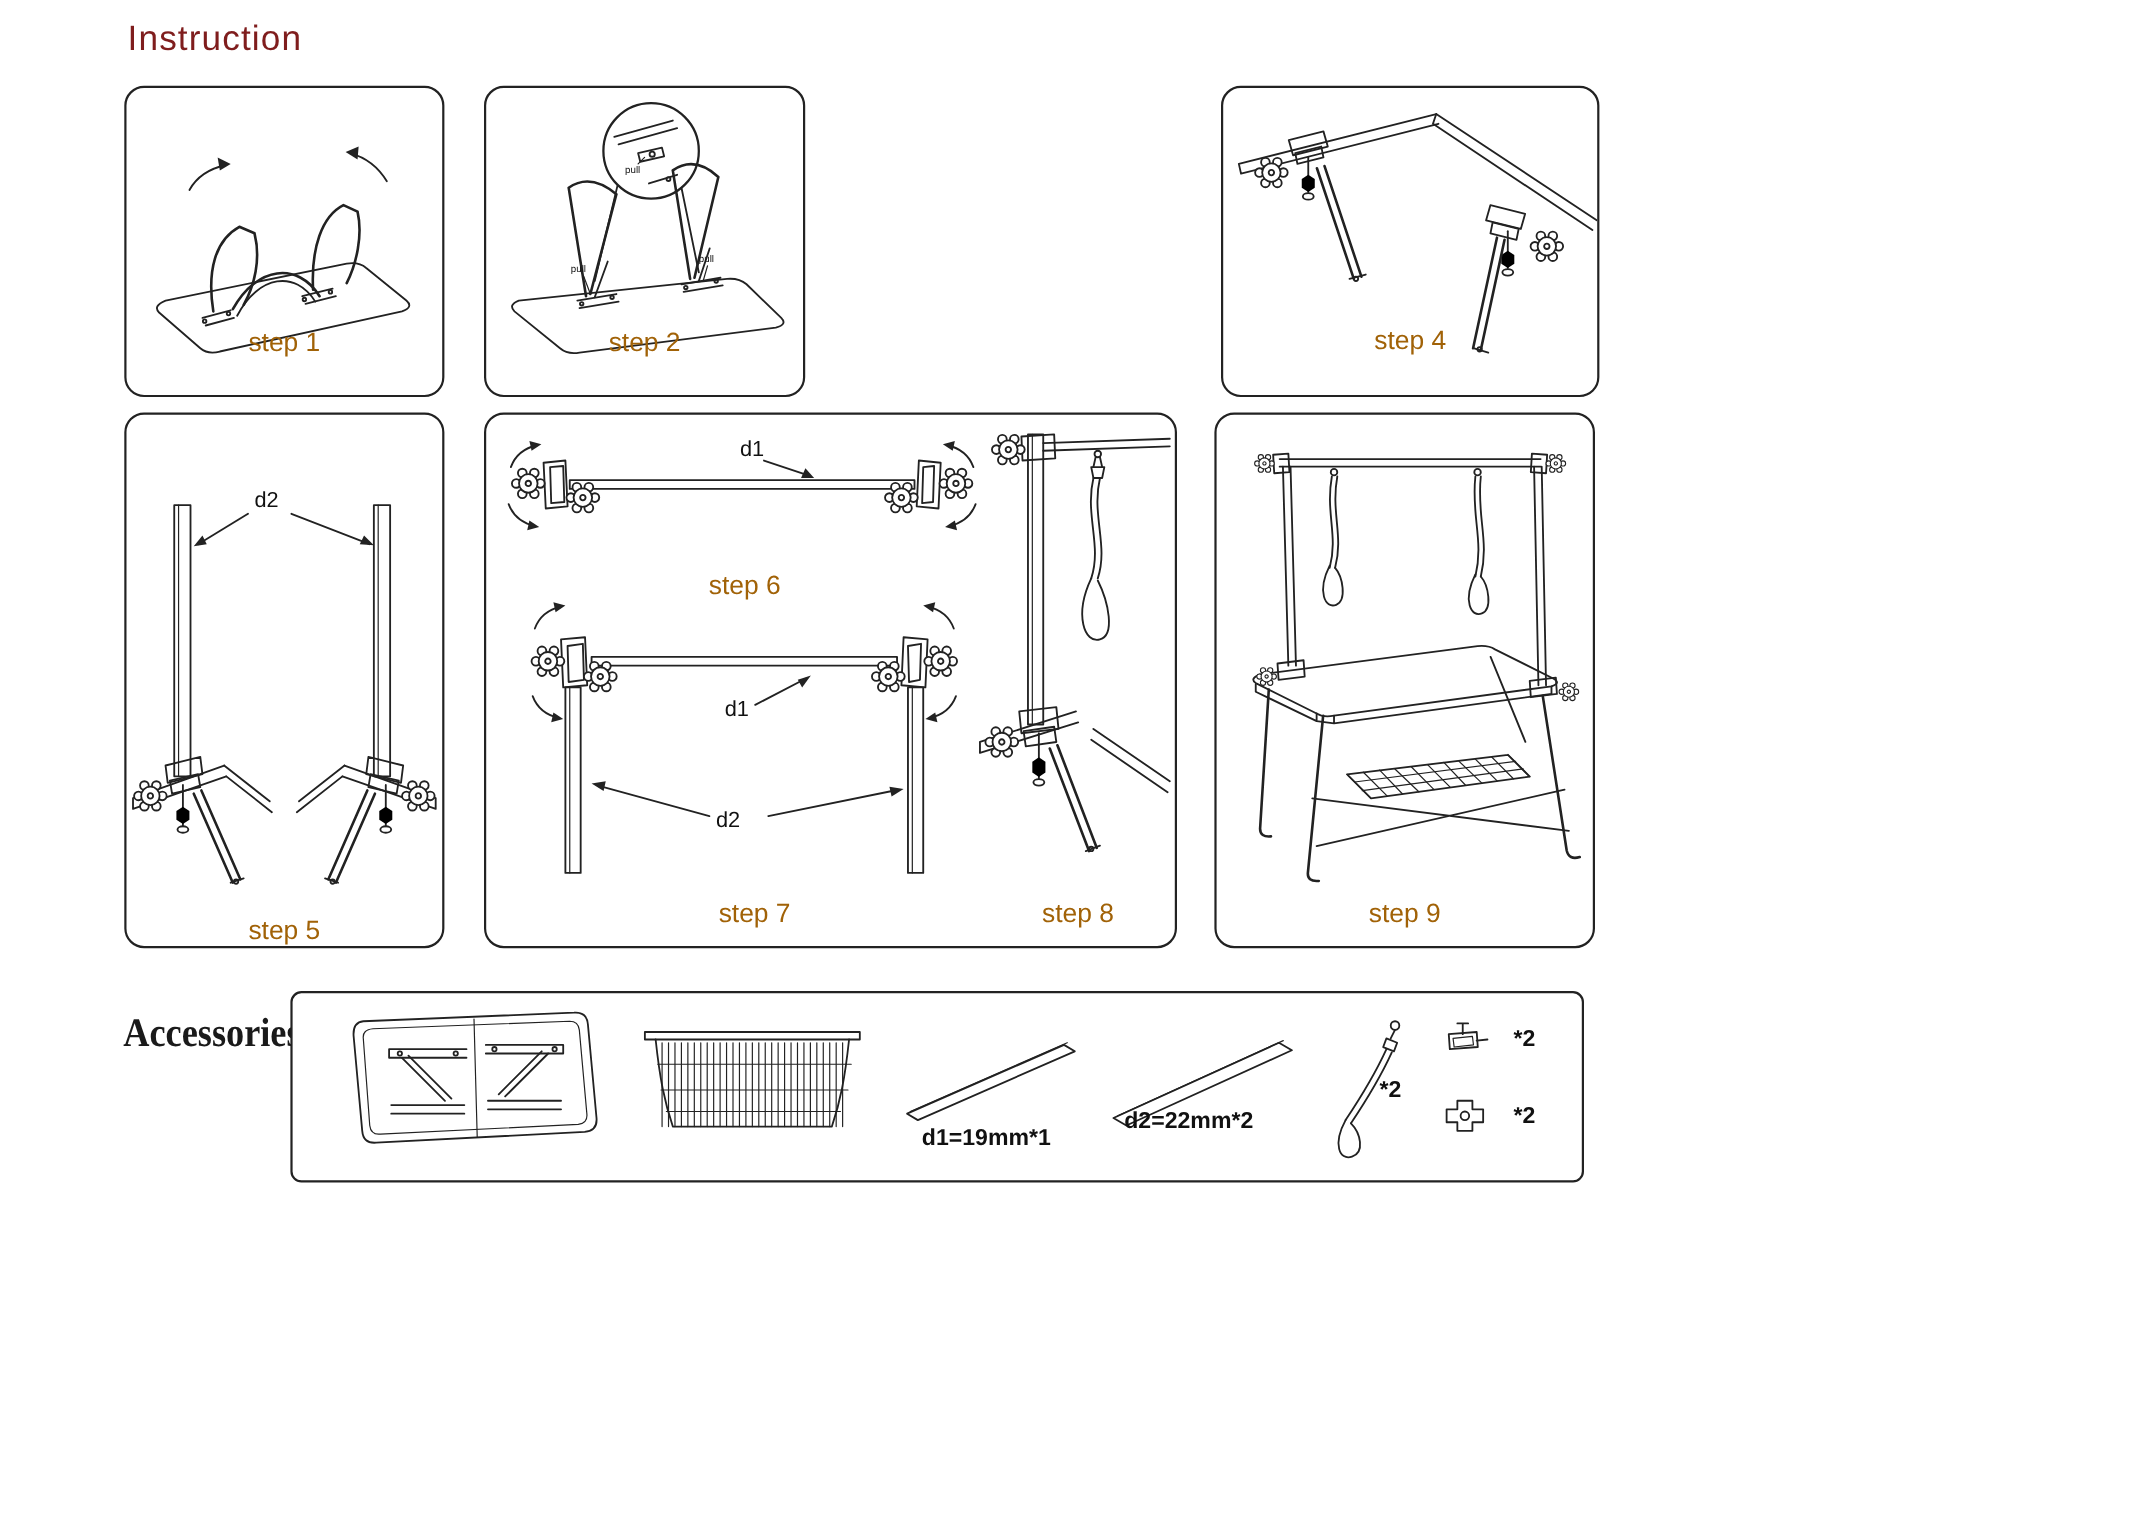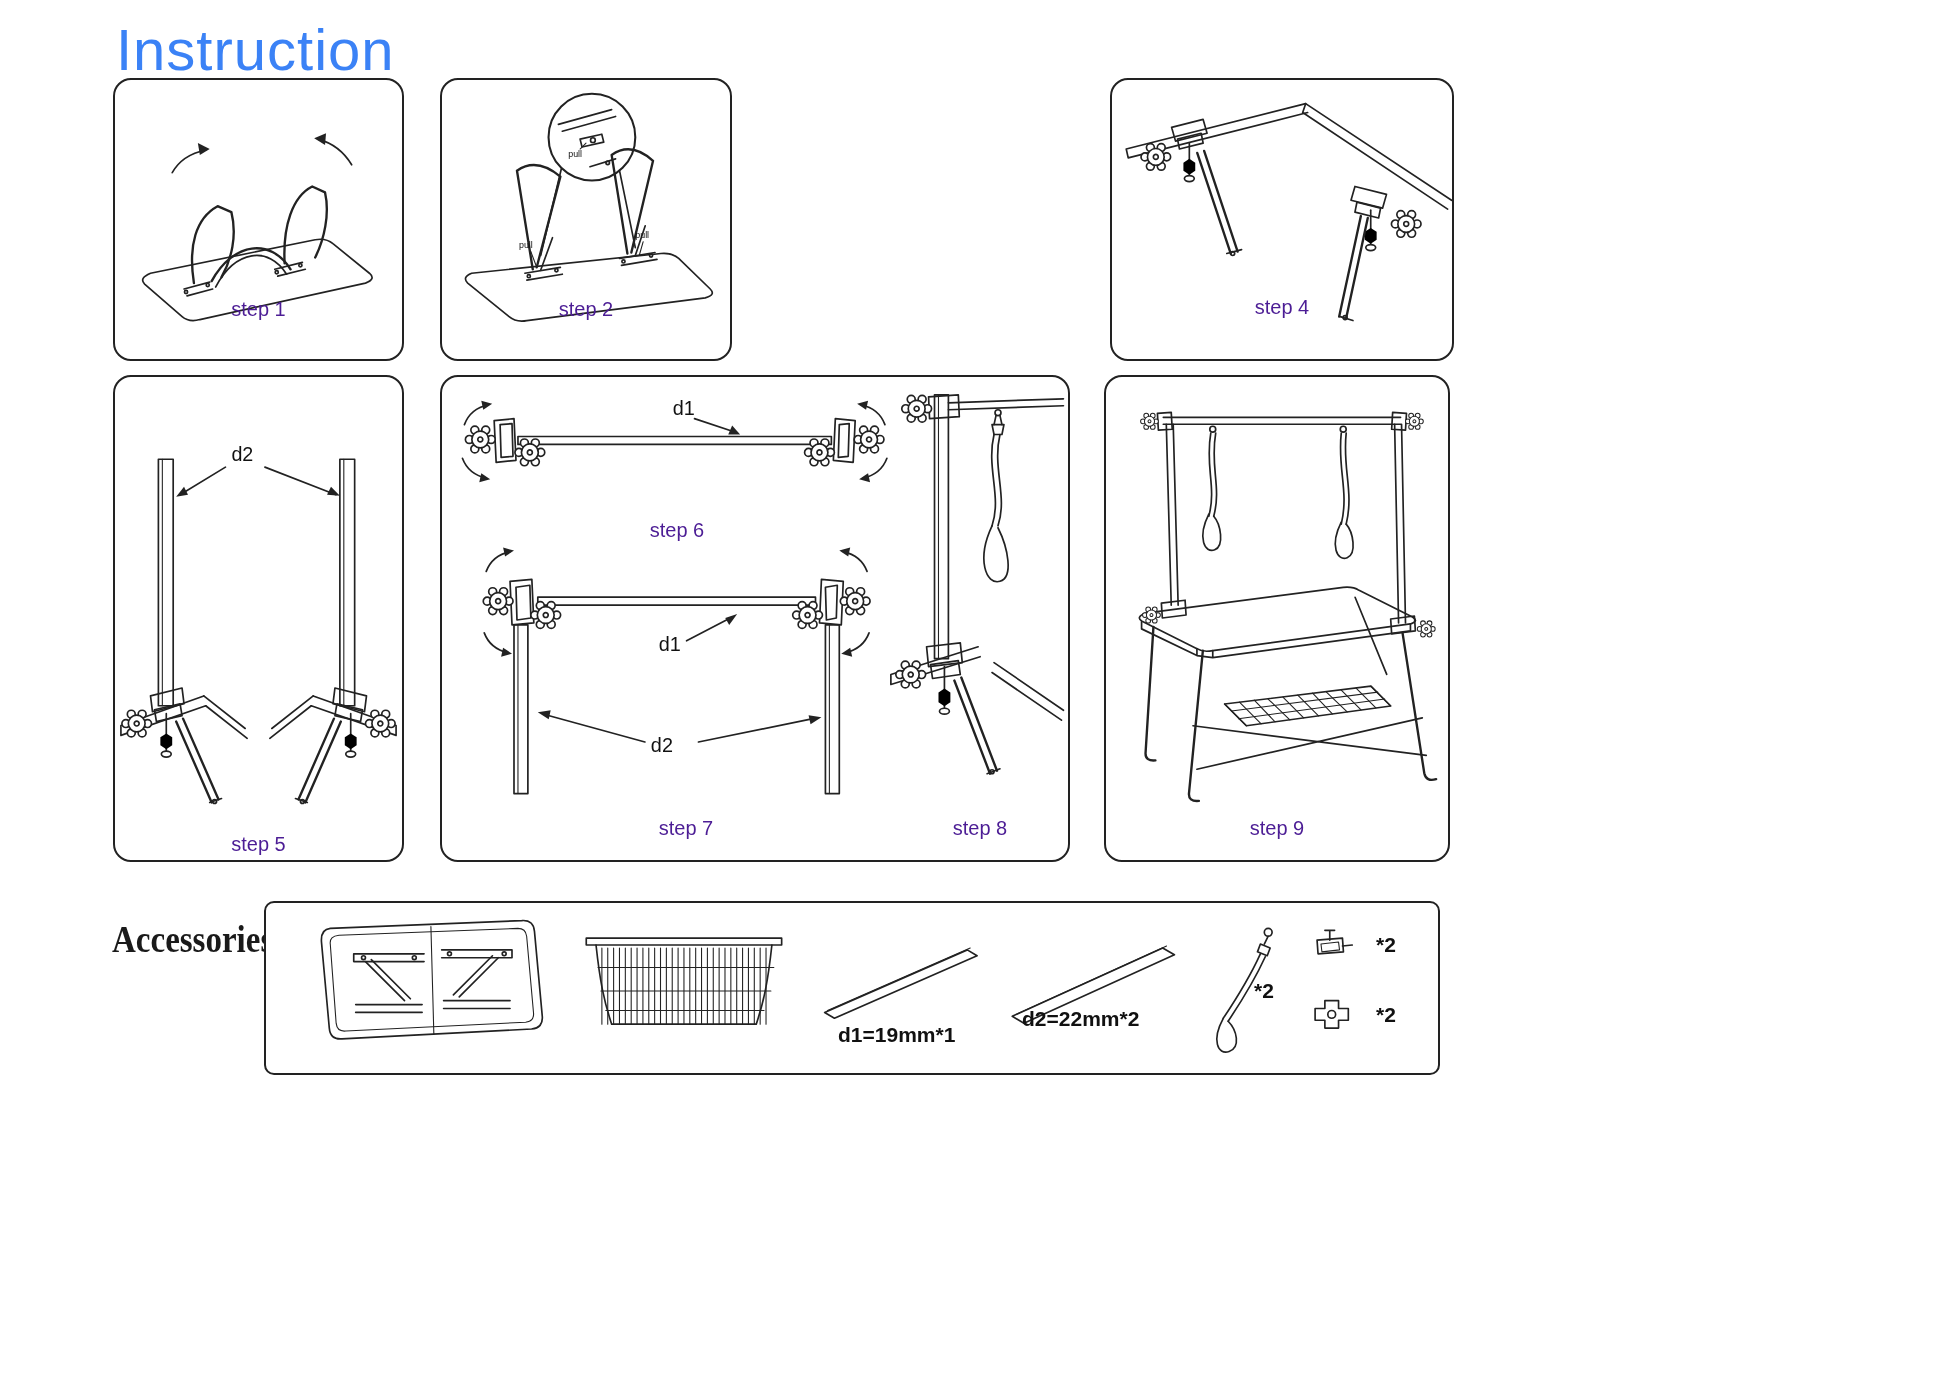--- a/index.html
+++ b/index.html
@@ -3,33 +3,33 @@
 <meta charset="utf-8">
 <style>
   * { margin:0; padding:0; box-sizing:border-box; }
   html,body { background:#ffffff; }
   .page {
     position:relative; width:1946px; height:1376px; background:#ffffff;
     font-family:"Liberation Sans", sans-serif; color:#111; overflow:hidden;
   }
   .title {
     position:absolute; left:116px; top:16px;
-    font-size:58px; font-weight:500; letter-spacing:1px; color:#3b82f6;
+    font-size:32px; font-weight:500; letter-spacing:1px; color:#7f1d1d;
   }
   .acc-heading {
     position:absolute; left:112px; top:922px;
     font-size:33px; font-weight:700; font-family:"Liberation Serif", serif;
     transform:scaleY(1.12); letter-spacing:0px; color:#1a1a1a;
   }
   .panel {
     position:absolute; border:2.5px solid #222; border-radius:18px; background:#fff;
   }
   .panel.acc { border-radius:10px; border-width:2px; }
   .panel svg { position:absolute; inset:0; width:100%; height:100%; }
-  .step-label { position:absolute; font-size:20px; text-align:center; color:#4c1d95; }
+  .step-label { position:absolute; font-size:24px; text-align:center; color:#a16207; }
   .acc-label { position:absolute; font-size:21px; font-weight:600; color:#111; white-space:nowrap; }
 
   
   .panel svg path, .panel svg line, .panel svg rect,
   .panel svg circle, .panel svg ellipse, .panel svg polyline {
     fill:none; stroke:#222; stroke-width:1.7;
     stroke-linecap:round; stroke-linejoin:round;
   }
   .panel svg .tube { stroke-width:2.4; }
   .panel svg .thin { stroke-width:1.1; }

